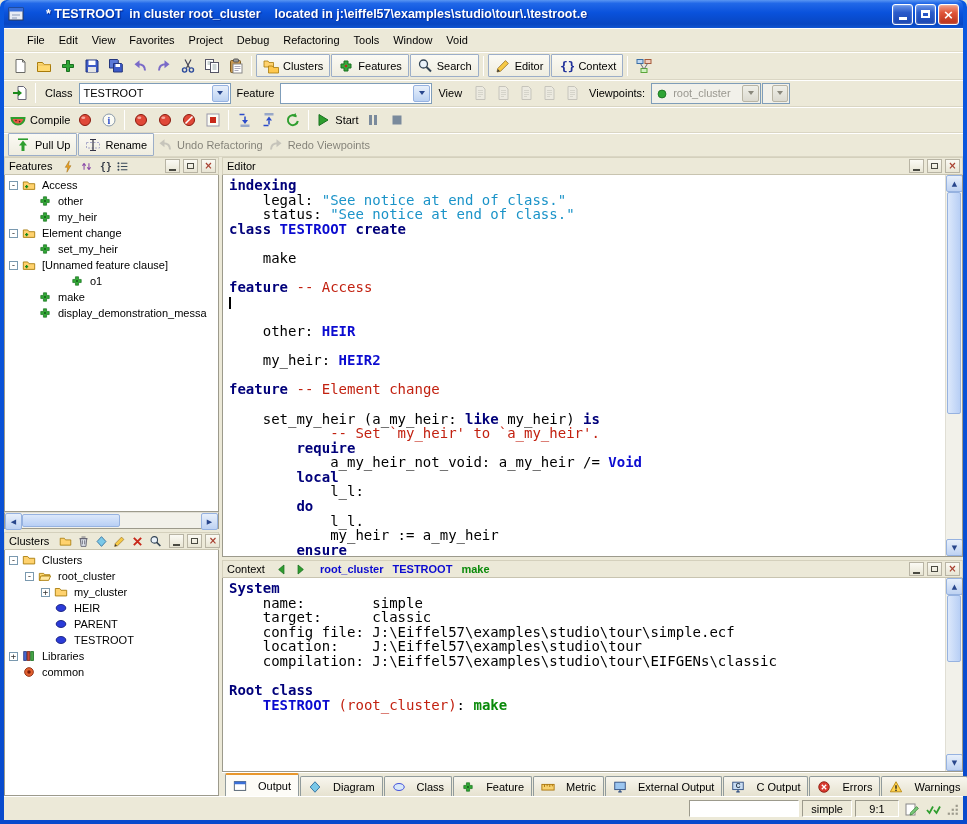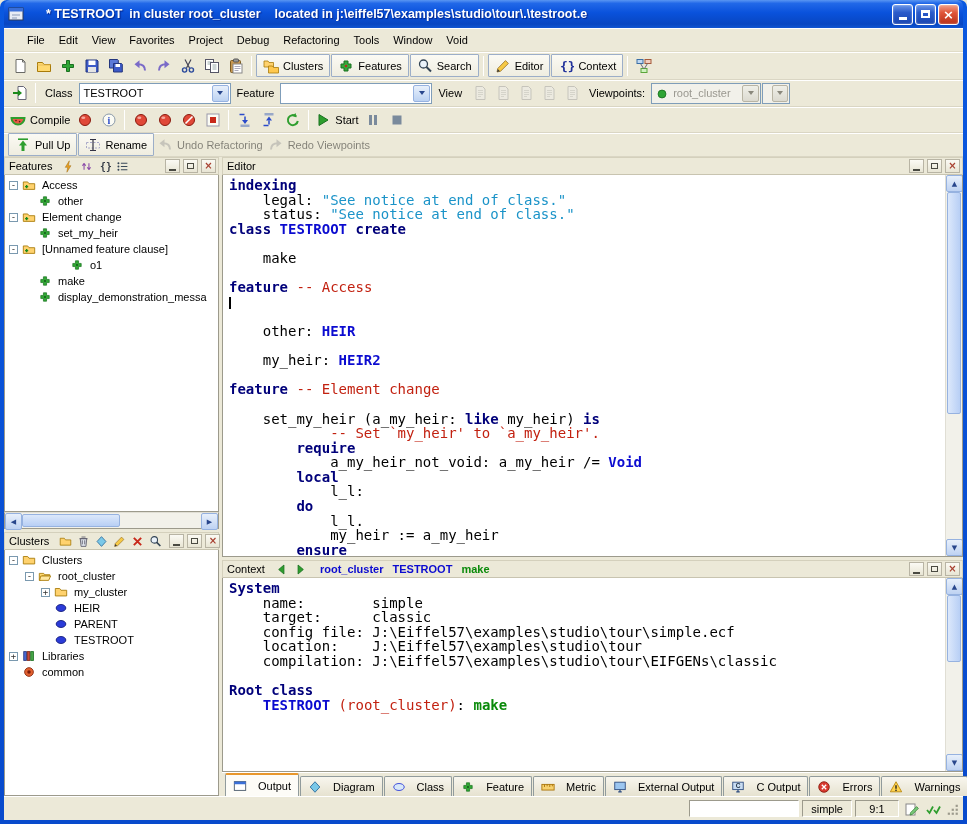--- a/index.html
+++ b/index.html
@@ -604,20 +604,30 @@
                 <div class="tree-row" style="padding-left: 20px;">
                   <span class="expander none"></span>
                   <span class="ticon">
                     <svg width="16" height="16" viewBox="0 0 16 16" xmlns="http://www.w3.org/2000/svg">
                       <path d="M6.2 3.2h3.6v3h3v3.6h-3v3H6.2v-3h-3V6.2h3z" fill="#30A833" stroke="#187020" stroke-width=".8"></path>
                       <circle cx="8" cy="8" r="1.1" fill="#15501A"></circle>
                     </svg>
                   </span>
                   <span class="tlabel">other</span>
                 </div>
+                <div class="tree-row" style="padding-left: 20px;">
+                  <span class="expander none"></span>
+                  <span class="ticon">
+                    <svg width="16" height="16" viewBox="0 0 16 16" xmlns="http://www.w3.org/2000/svg">
+                      <path d="M6.2 3.2h3.6v3h3v3.6h-3v3H6.2v-3h-3V6.2h3z" fill="#30A833" stroke="#187020" stroke-width=".8"></path>
+                      <circle cx="8" cy="8" r="1.1" fill="#15501A"></circle>
+                    </svg>
+                  </span>
+                  <span class="tlabel">my_heir</span>
+                </div>
                 <div class="tree-row" style="padding-left: 4px;">
                   <span class="expander">-</span>
                   <span class="ticon">
                     <svg width="16" height="16" viewBox="0 0 16 16" xmlns="http://www.w3.org/2000/svg">
                       <path d="M1.5 4.5h5L8 6.5h6.5V13H1.5z" fill="#FFD26E" stroke="#A87B0A"></path>
                       <path d="M3.5 9.8h3.6M5.3 8v3.6" stroke="#1A8A1A" stroke-width="1.6"></path>
                     </svg>
                   </span>
                   <span class="tlabel">Element change</span>
                 </div>

